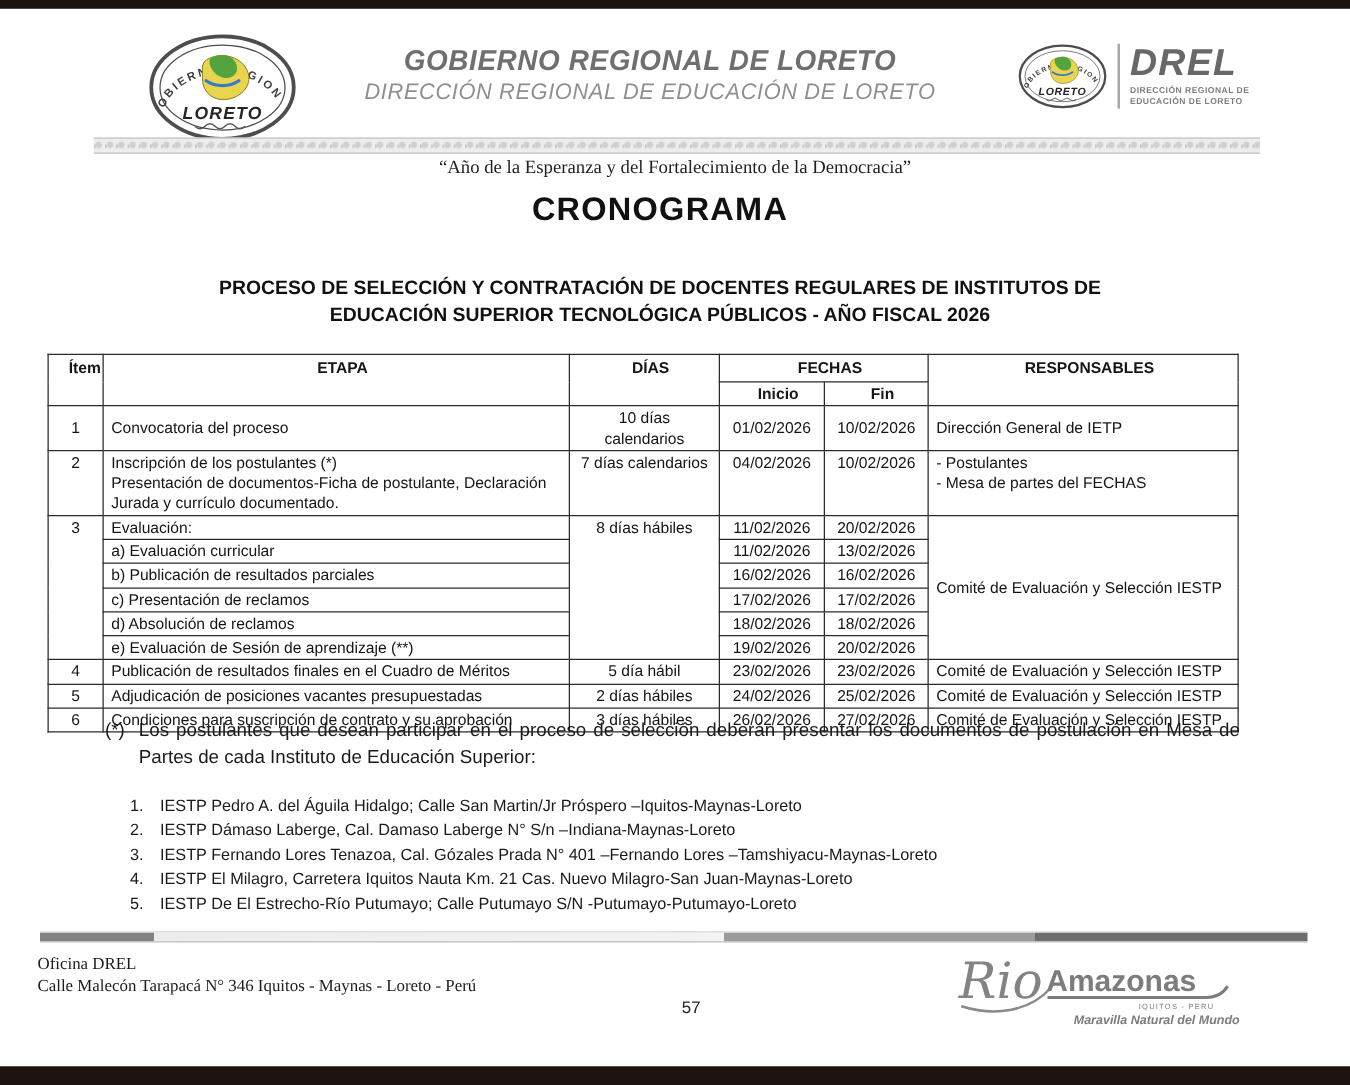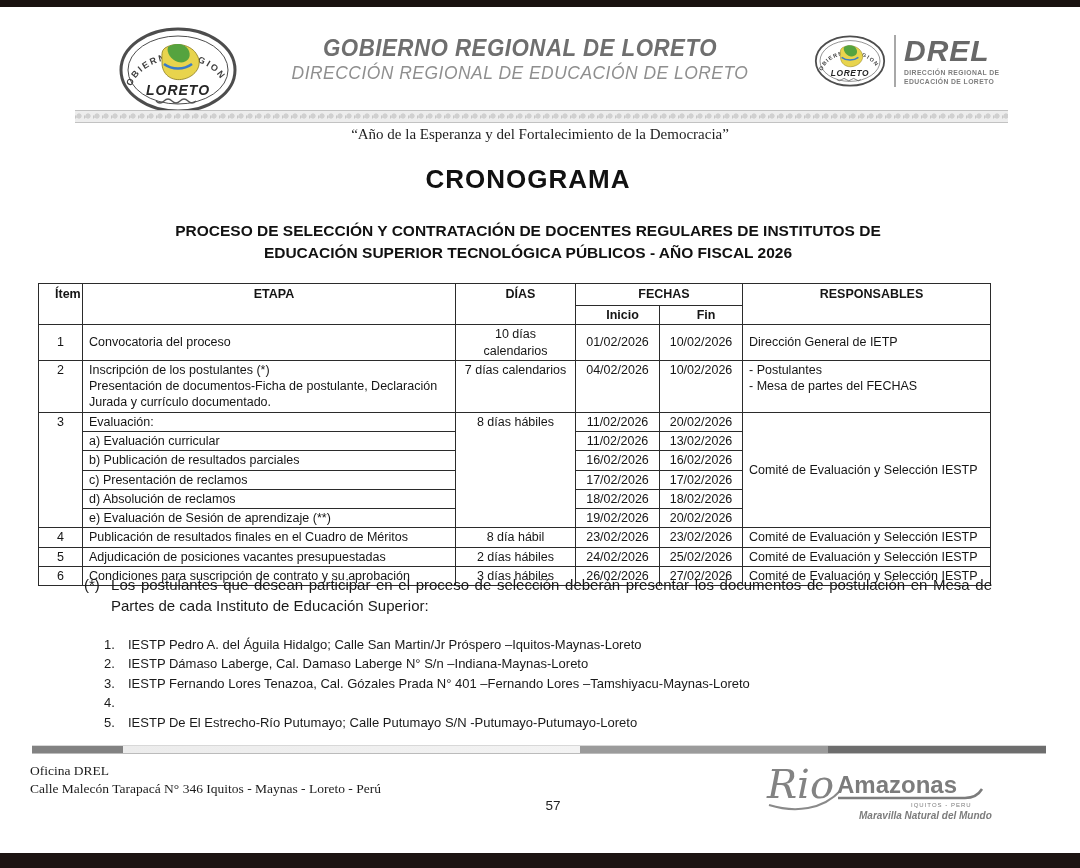--- a/index.html
+++ b/index.html
@@ -27,21 +27,21 @@
 
   .band{left:75px;top:110px;width:933px;height:11px;
     background-color:#ededed;
     background-image:radial-gradient(circle at 4px 5px,#d0d0d0 2.2px,rgba(0,0,0,0) 3px),
                      radial-gradient(circle at 0px 6px,#c6c6c6 1.2px,rgba(0,0,0,0) 2px);
     background-size:9px 11px,9px 11px;
     border-top:1px solid #c2c2c2;border-bottom:1px solid #c2c2c2;}
   .motto{left:0;top:126px;width:1080px;text-align:center;
     font-family:"Liberation Serif",serif;font-size:15px;color:#1f1f1f;}
 
-  .doc-title{left:0;top:164px;width:1056px;text-align:center;
+  .doc-title{left:0;top:152px;width:1056px;text-align:center;
     font-size:26px;font-weight:bold;letter-spacing:1px;color:#111;}
   .doc-subtitle{left:0;top:220px;width:1056px;text-align:center;
     font-size:15.5px;font-weight:bold;color:#111;line-height:1.45;}
 
   
   .table-wrap{left:38px;top:283px;width:952px;}
   table{border-collapse:collapse;table-layout:fixed;width:952px;
     font-size:12.5px;color:#151515;}
   th,td{border:1px solid #2b2b2b;padding:1px 6px;line-height:1.3;overflow:hidden;}
   th{font-weight:bold;text-align:center;padding-left:16px;}
@@ -205,21 +205,21 @@
       <td class="c">18/02/2026</td>
     </tr>
     <tr>
       <td>e)  Evaluación de Sesión de aprendizaje (**)</td>
       <td class="c">19/02/2026</td>
       <td class="c">20/02/2026</td>
     </tr>
     <tr>
       <td class="c">4</td>
       <td>Publicación de resultados finales en el Cuadro de Méritos</td>
-      <td class="c">8 día hábil</td>
+      <td class="c">5 día hábil</td>
       <td class="c">23/02/2026</td>
       <td class="c">23/02/2026</td>
       <td>Comité de Evaluación y Selección IESTP</td>
     </tr>
     <tr>
       <td class="c">5</td>
       <td>Adjudicación de posiciones vacantes presupuestadas</td>
       <td class="c">2 días hábiles</td>
       <td class="c">24/02/2026</td>
       <td class="c">25/02/2026</td>
@@ -252,20 +252,21 @@
   <div class="institute-row">
     <span class="institute-num">2.</span>
     <span>IESTP Dámaso Laberge, Cal. Damaso Laberge N° S/n –Indiana-Maynas-Loreto</span>
   </div>
   <div class="institute-row">
     <span class="institute-num">3.</span>
     <span>IESTP Fernando Lores Tenazoa, Cal. Gózales Prada N° 401 –Fernando Lores –Tamshiyacu-Maynas-Loreto</span>
   </div>
   <div class="institute-row">
     <span class="institute-num">4.</span>
+    <span>IESTP El Milagro, Carretera Iquitos Nauta Km. 21 Cas. Nuevo Milagro-San Juan-Maynas-Loreto</span>
   </div>
   <div class="institute-row">
     <span class="institute-num">5.</span>
     <span>IESTP De El Estrecho-Río Putumayo; Calle Putumayo S/N -Putumayo-Putumayo-Loreto</span>
   </div>
 </div>
 
 <div class="abs footer-rule"></div>
 
 <div class="abs office">

